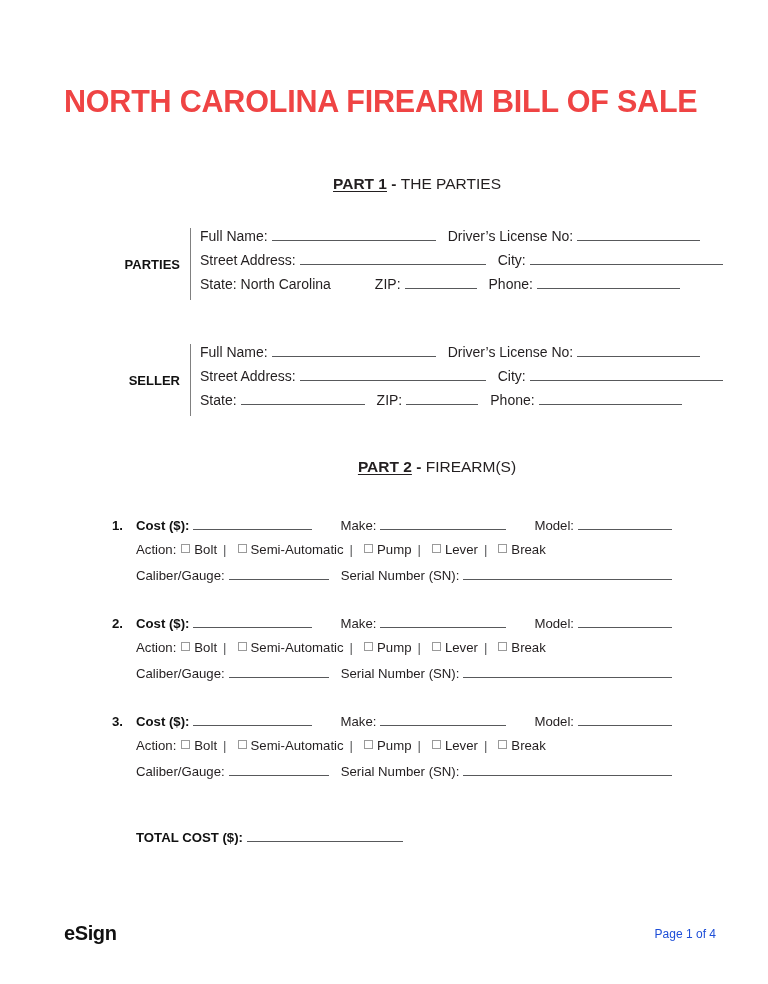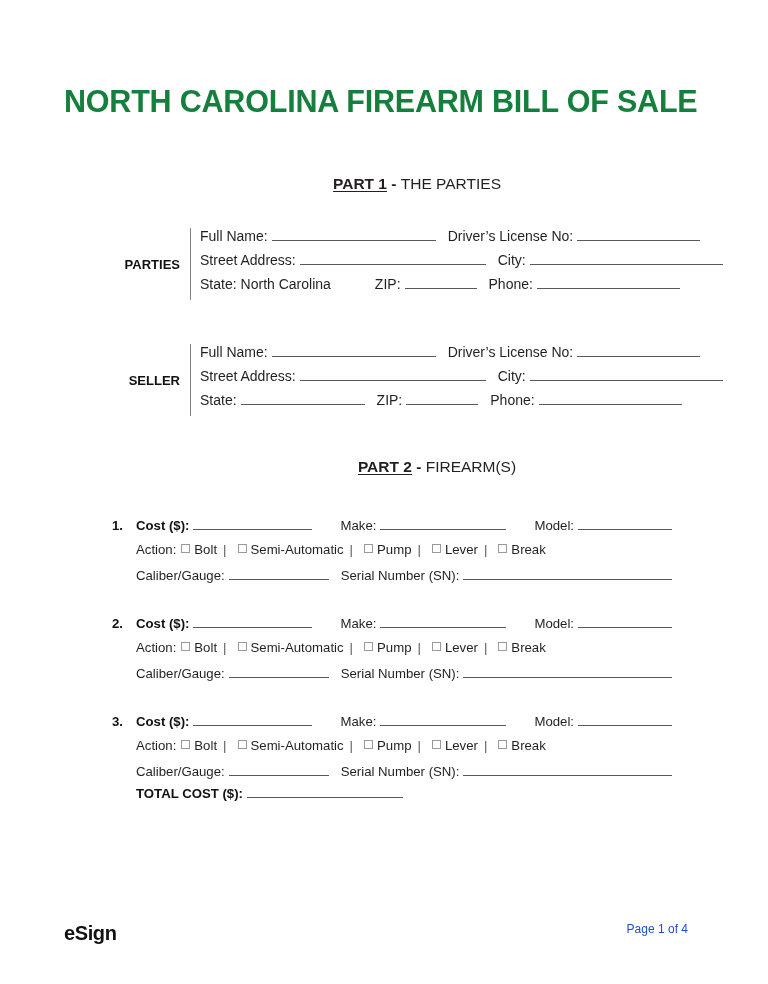--- a/index.html
+++ b/index.html
@@ -22,21 +22,21 @@
 
   
   .doc-title {
     position: absolute;
     top: 84px;
     left: 64px;
     width: 656px;
     font-size: 30.5px;
     font-weight: bold;
     letter-spacing: -0.2px;
-    color: #15803d;
+    color: #ef4444;
     white-space: nowrap;
   }
 
   
   .part-heading {
     position: absolute;
     width: 100%;
     text-align: center;
     font-size: 15.5px;
     color: #231f20;
@@ -157,39 +157,40 @@
   .cb-sep {
     flex: none;
     padding: 0 6px;
     color: #58595b;
   }
 
   
   #total-cost {
     position: absolute;
     left: 136px;
-    top: 785px;
+    top: 829px;
     display: flex;
     align-items: baseline;
     font-size: 13.2px;
     white-space: nowrap;
   }
   #total-cost .tc-label {
     font-weight: bold;
     color: #111111;
     flex: none;
   }
 
   
   .footer {
     position: absolute;
     left: 64px;
-    right: 80px;
+    right: 52px;
     top: 922px;
     display: flex;
+    align-items: center;
     justify-content: space-between;
   }
   .brand {
     font-size: 20px;
     font-weight: bold;
     color: #111111;
     letter-spacing: -0.4px;
   }
   .page-num {
     font-size: 12px;

